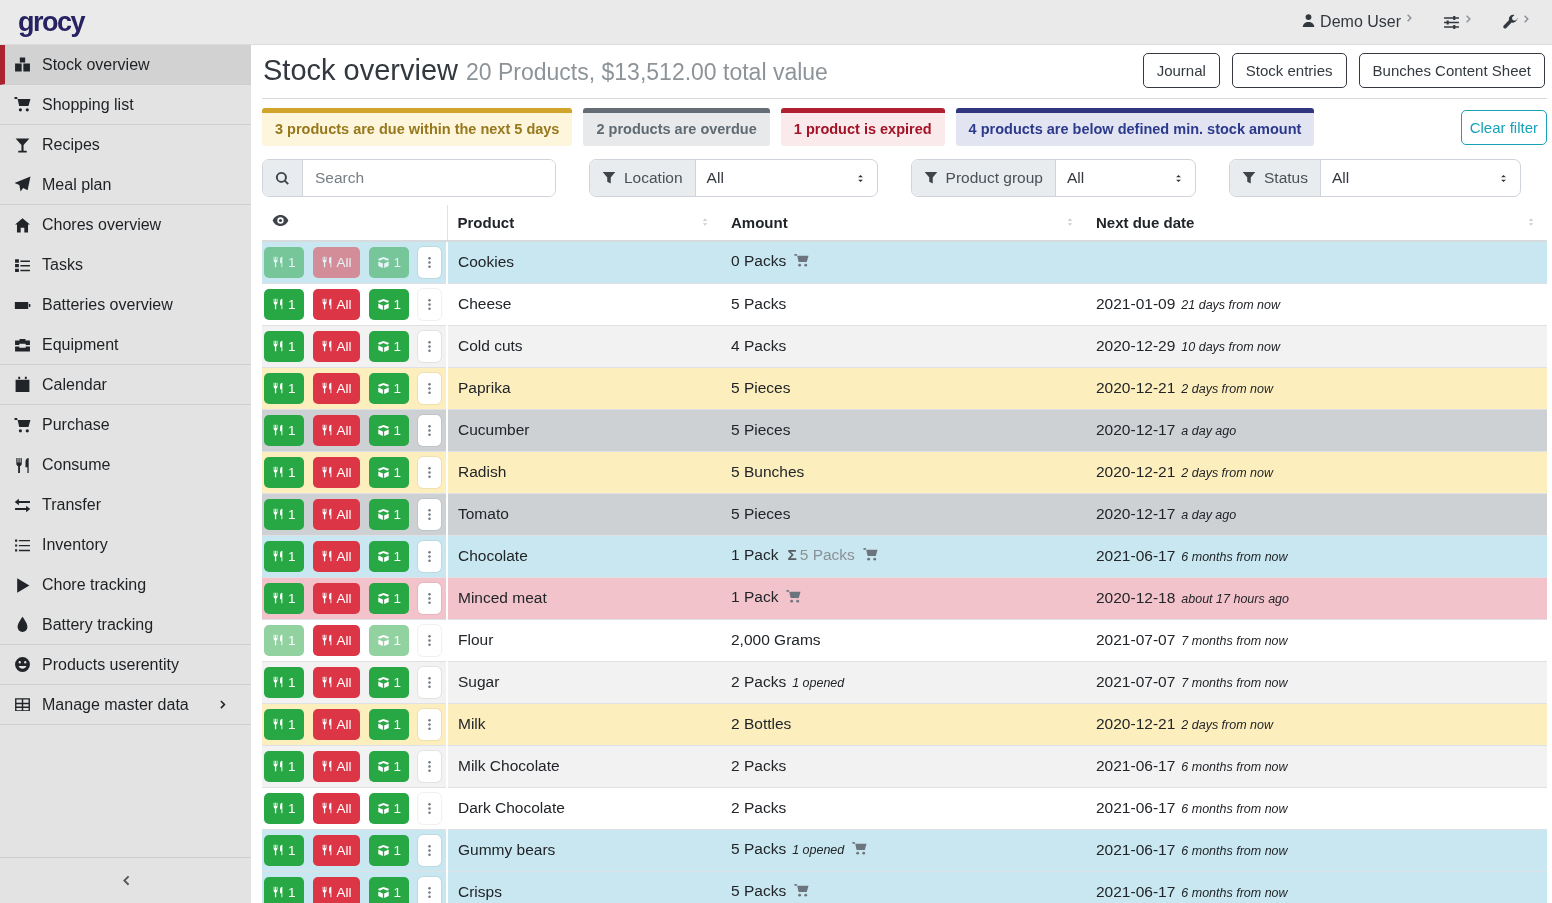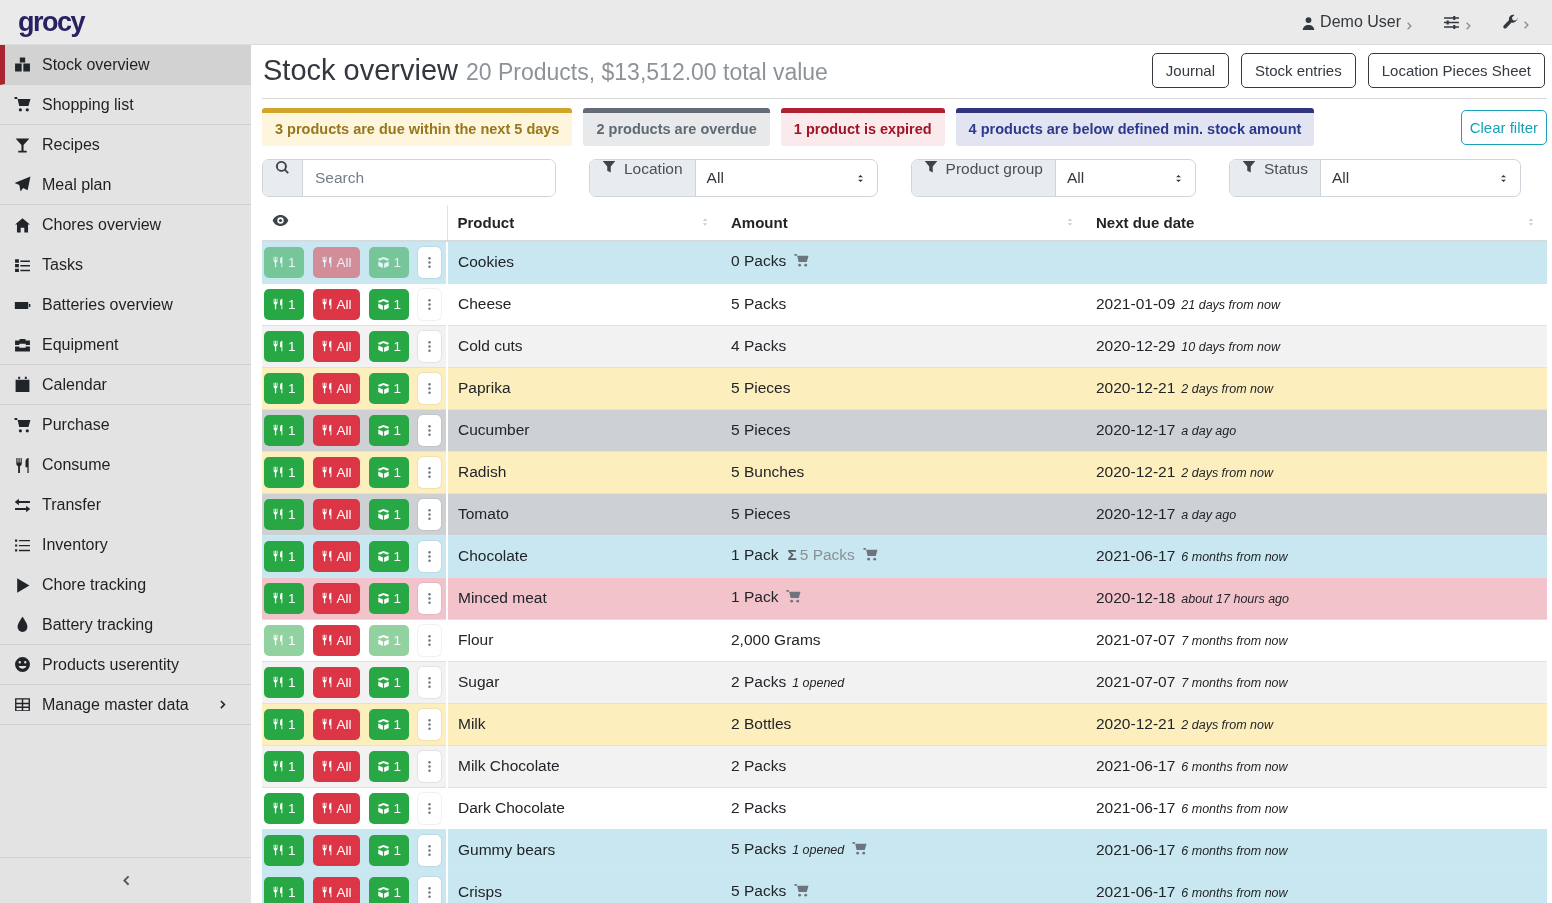--- a/index.html
+++ b/index.html
@@ -5,21 +5,21 @@
   * { box-sizing: border-box; margin: 0; padding: 0; }
   html,body { width:1552px; height:903px; overflow:hidden;
     font-family:"Liberation Sans","DejaVu Sans",sans-serif; color:#212529; background:#fff; }
 
   
   .topbar { position:relative; height:45px; background:#eaeaea; display:flex;
     align-items:center; justify-content:space-between; padding:0 20px 0 18px;
     border-bottom:1px solid #dcdcdc; z-index:5;}
   .logo { font-weight:bold; font-size:27px; letter-spacing:-1.5px; color:#272262; cursor:pointer;}
   .top-right { display:flex; align-items:center; gap:28px; }
-  .top-item { display:flex; align-items:flex-end; gap:4px; font-size:16px; color:#32383e; cursor:pointer;}
+  .top-item { display:flex; align-items:flex-start; gap:4px; font-size:16px; color:#32383e; cursor:pointer;}
   .top-item .icon svg { display:block; }
   .chev { color:#8a9199; }
 
   
   .layout { display:flex; height:858px; }
   .sidebar { width:251px; background:#e3e3e3; position:relative; flex:none; }
   .side-item { display:flex; align-items:center; gap:9px; padding:9px 14px; height:40px;
     font-size:16px; color:#1d2124; cursor:pointer; }
   .side-item.divider { border-bottom:1px solid #cfcfcf; }
   .side-item.active { background:#d2d2d2; border-left:5px solid #a92330; padding-left:9px; }
@@ -46,21 +46,21 @@
   .banner.due       { border-color:var(--due-border); background:var(--due-bg); color:var(--due-text); }
   .banner.overdue   { border-color:var(--over-border); background:var(--over-bg); color:var(--over-text); }
   .banner.expired   { border-color:var(--exp-border); background:var(--exp-bg); color:var(--exp-text); }
   .banner.below-min { border-color:var(--min-border); background:var(--min-bg); color:var(--min-text); }
   .clear-filter { margin-left:auto; background:#fff; border:1px solid var(--teal); color:var(--teal);
     border-radius:5px; padding:8px 8px; font-size:15px; cursor:pointer; font-family:inherit;}
 
   
   .filters { display:flex; gap:33px; margin-top:13px; }
   .igroup { display:flex; height:38px; border:1px solid #ced4da; border-radius:7px; overflow:hidden; background:#fff;}
-  .iprep { background:#e9ecef; border-right:1px solid #ced4da; display:flex; align-items:flex-start;
+  .iprep { background:#e9ecef; border-right:1px solid #ced4da; display:flex; align-items:center;
     gap:8px; padding:0 12px; color:#495057; font-size:15.5px; }
   .iprep .icon { color:#3e444a; }
   .search-input { border:none; outline:none; width:252px; padding:0 12px; font-size:15.5px;
     font-family:inherit; color:#495057; background:#fff;}
   .search-input::placeholder { color:#757d85; }
   .fselect { display:flex; align-items:center; justify-content:space-between; padding:0 11px;
     font-size:15.5px; color:#32383e; cursor:pointer; }
   .fselect .icon { color:#333; margin-left:10px; }
 
   
@@ -299,21 +299,21 @@
   </nav>
 
   <main class="main">
     <div class="page-header">
       <div>
         <span class="title">Stock overview</span><span class="subtitle">20 Products, $13,512.00 total value</span>
       </div>
       <div class="header-btns" id="header-btns">
           <button class="hbtn">Journal</button>
           <button class="hbtn">Stock entries</button>
-          <button class="hbtn">Location Pieces Sheet</button>
+          <button class="hbtn">Bunches Content Sheet</button>
         </div>
     </div>
 
     <div class="banners" id="banners">
         <div class="banner due">3 products are due within the next 5 days</div>
         <div class="banner overdue">2 products are overdue</div>
         <div class="banner expired">1 product is expired</div>
         <div class="banner below-min">4 products are below defined min. stock amount</div>
         <button class="clear-filter">Clear filter</button>
       </div>

